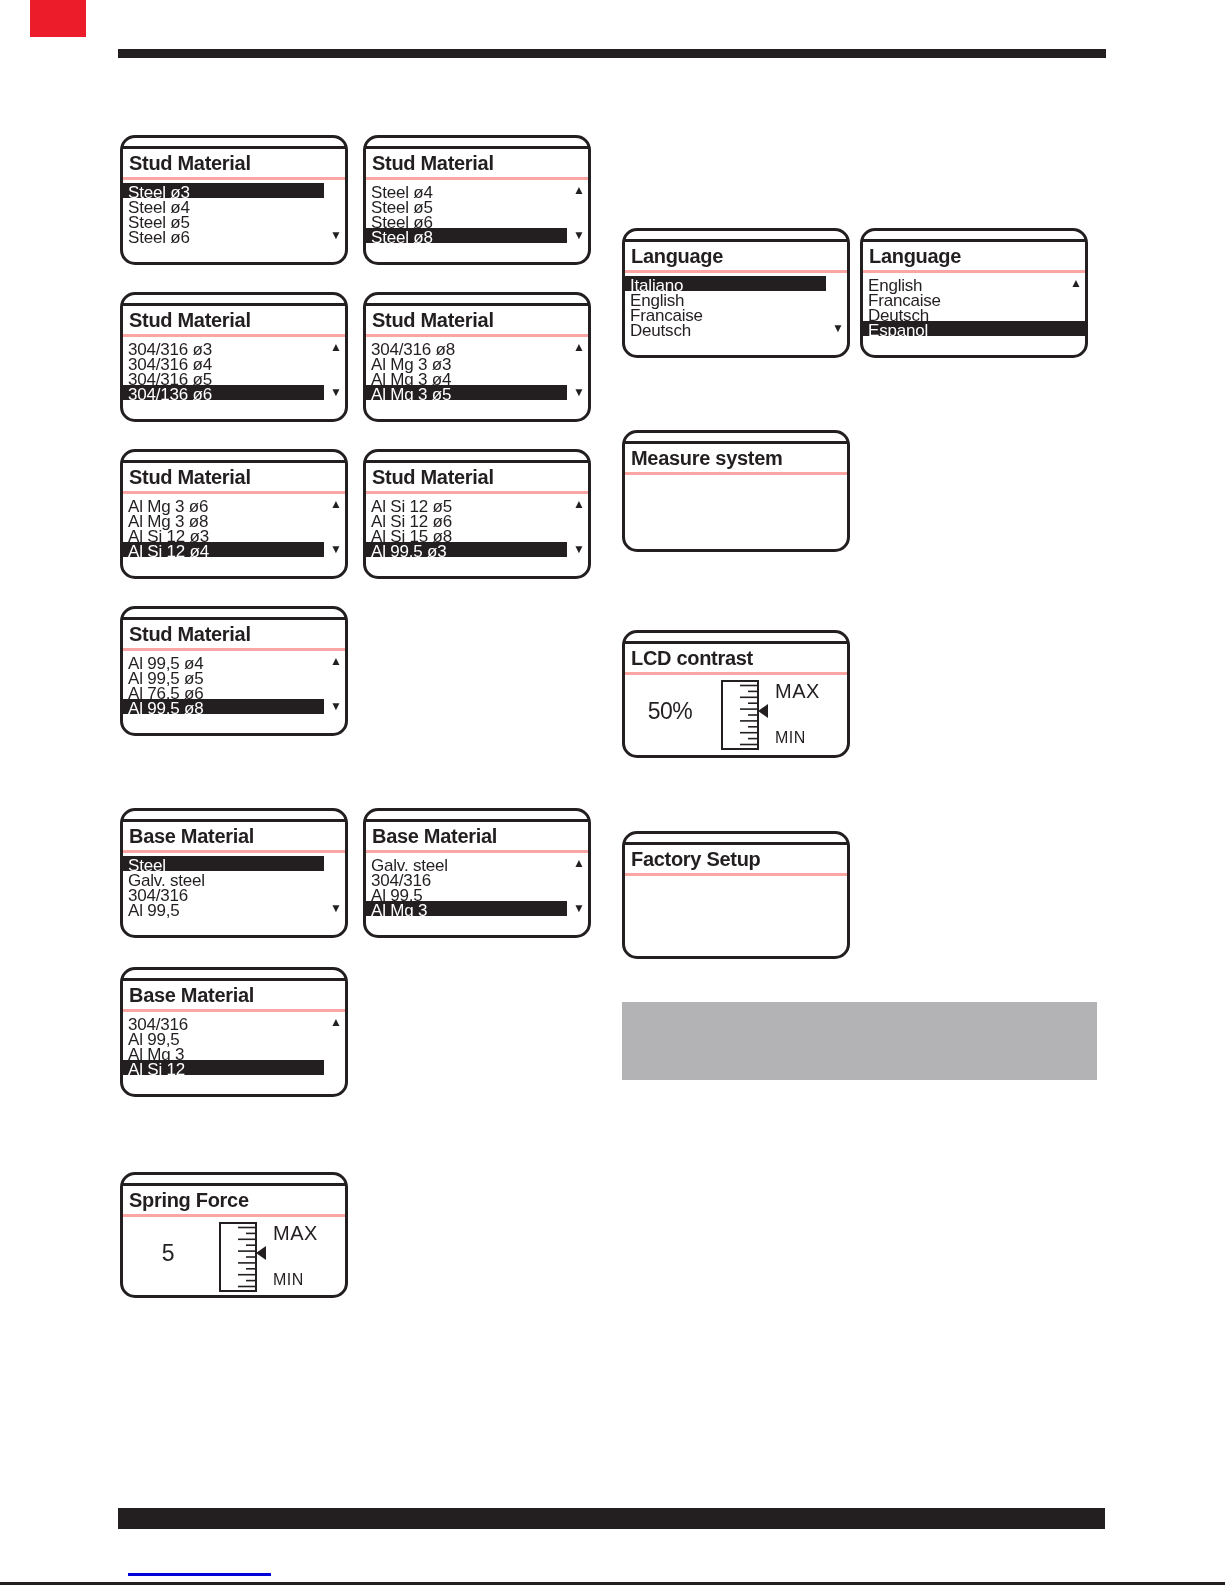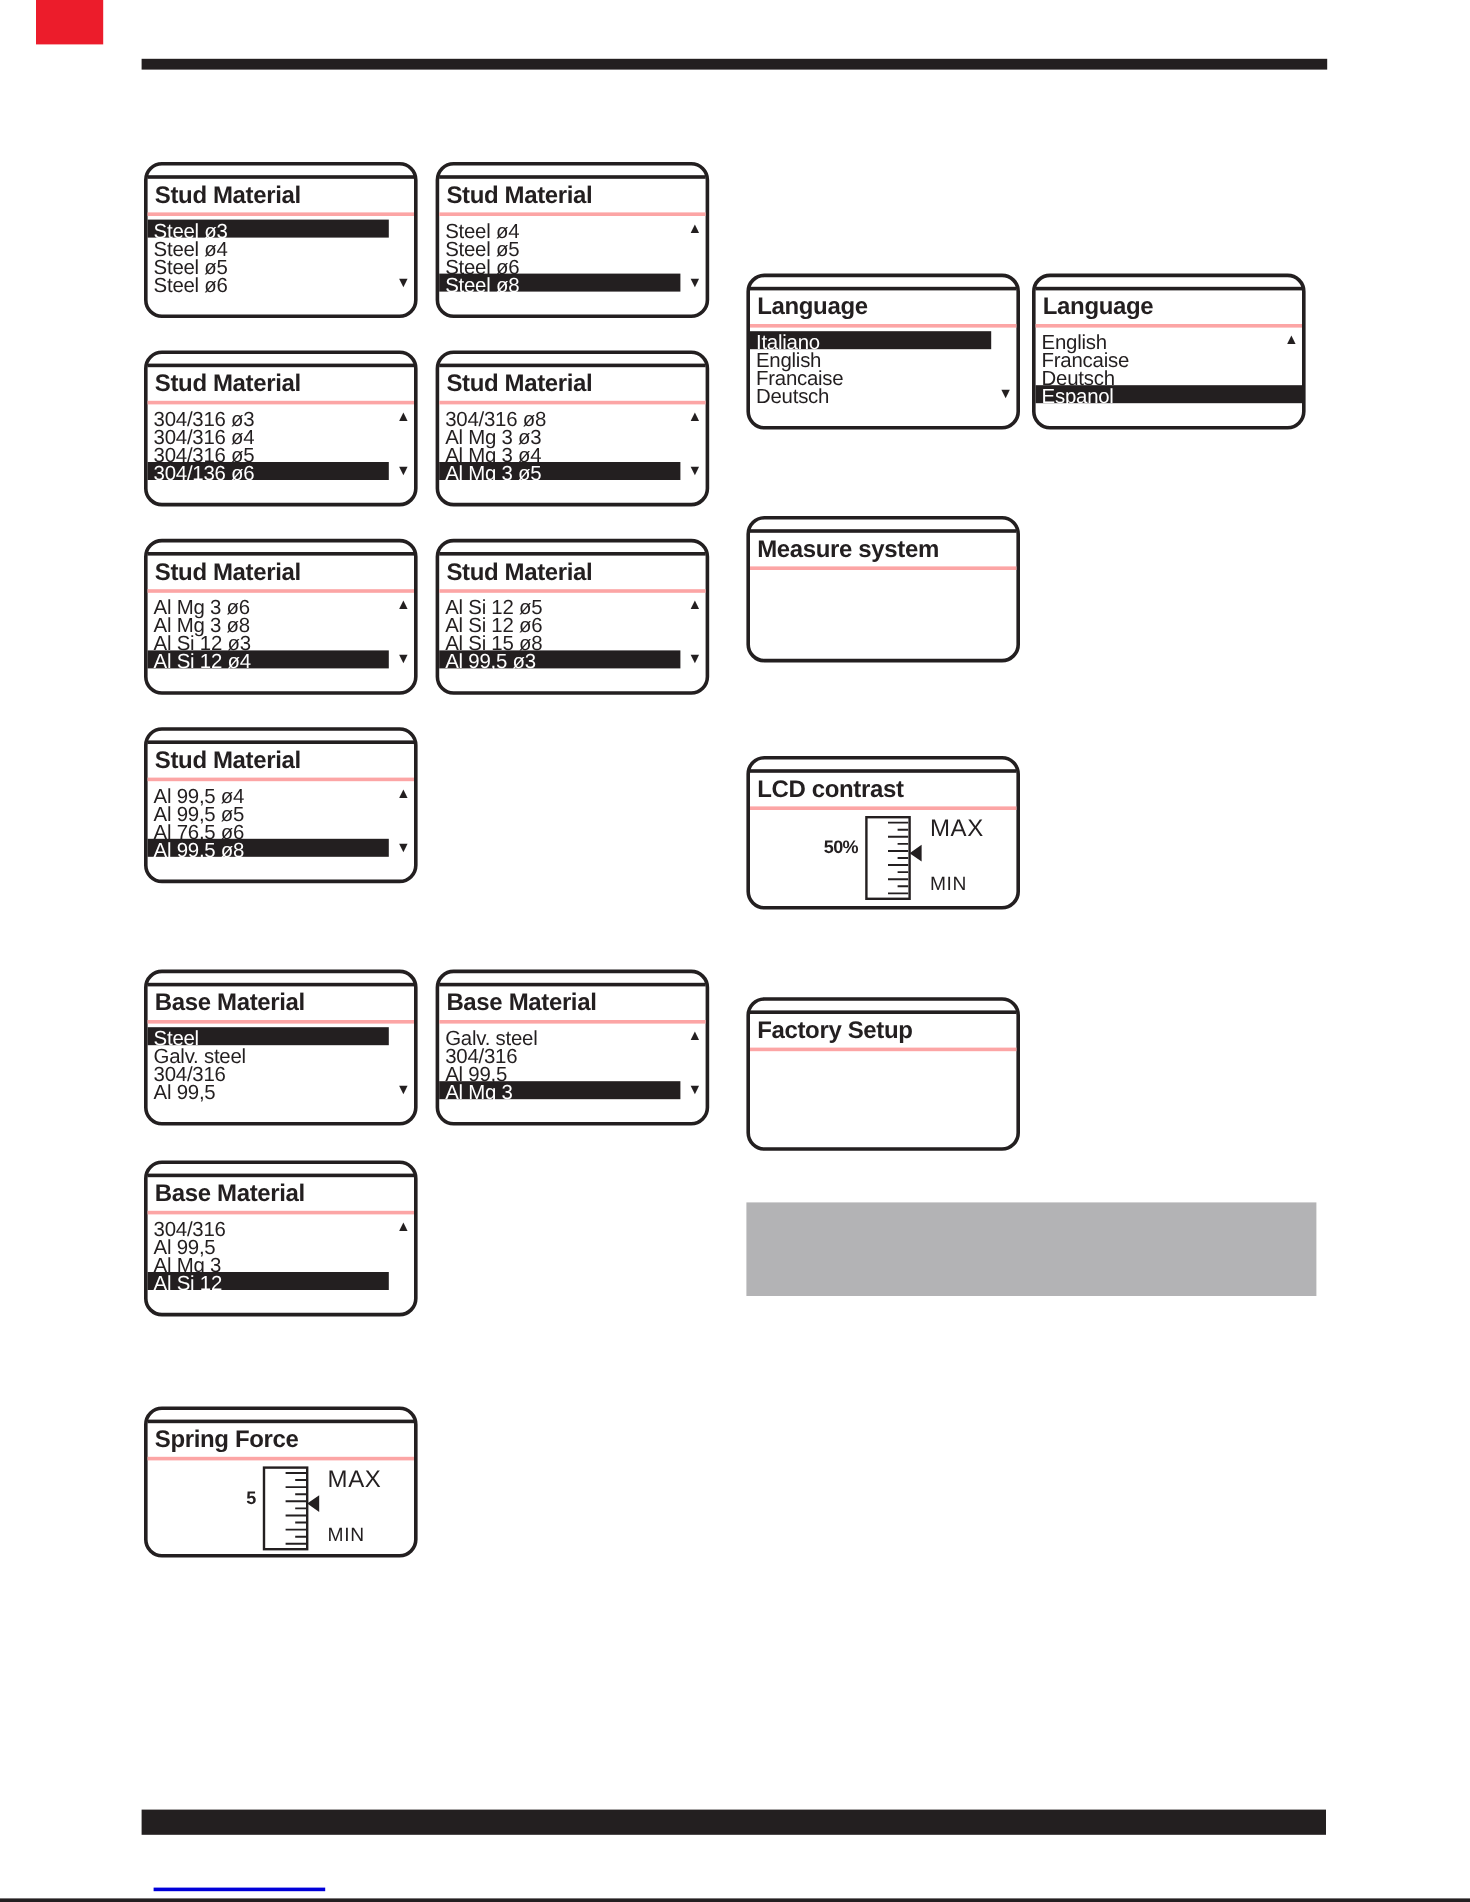--- a/index.html
+++ b/index.html
@@ -28,21 +28,21 @@
   .list{padding-top:3px;}
   .item{position:relative;height:15px;font-size:17px;line-height:19.5px;white-space:nowrap;}
   .lab{position:relative;z-index:1;padding-left:5px;letter-spacing:-0.2px;}
   .item.selected .lab{color:#fff;}
   .bar{position:absolute;top:0;bottom:0;left:0;right:21px;background:#231f20;}
   .item.full .bar{right:0;}
   .arrow{position:absolute;right:3px;top:50%;transform:translateY(-52%);font-size:12px;z-index:1;color:#231f20;}
 
   
   .gbody{position:relative;height:80px;}
-  .gval{position:absolute;left:0;top:23px;width:90px;text-align:right;font-size:15px;font-weight:bold;letter-spacing:-0.5px;}
+  .gval{position:absolute;left:0;top:23px;width:90px;text-align:center;font-size:23px;font-weight:normal;letter-spacing:-0.5px;}
   .ruler{position:absolute;left:96px;top:5px;width:34px;height:66px;border:2.5px solid #231f20;background:#fff;}
   .pointer{position:absolute;left:133px;top:29px;width:0;height:0;
     border-top:7px solid transparent;border-bottom:7px solid transparent;border-right:10px solid #231f20;}
   .gmax{position:absolute;left:150px;top:5px;font-size:20px;letter-spacing:0.5px;}
   .gmin{position:absolute;left:150px;top:54px;font-size:16px;letter-spacing:0.5px;}
 </style>
 </head>
 <body>
 
 <div class="page">

